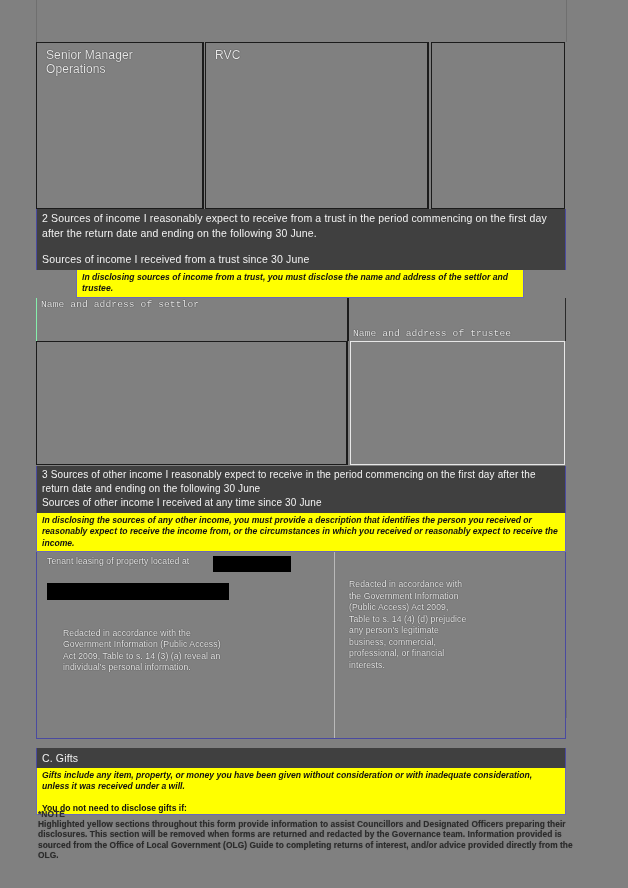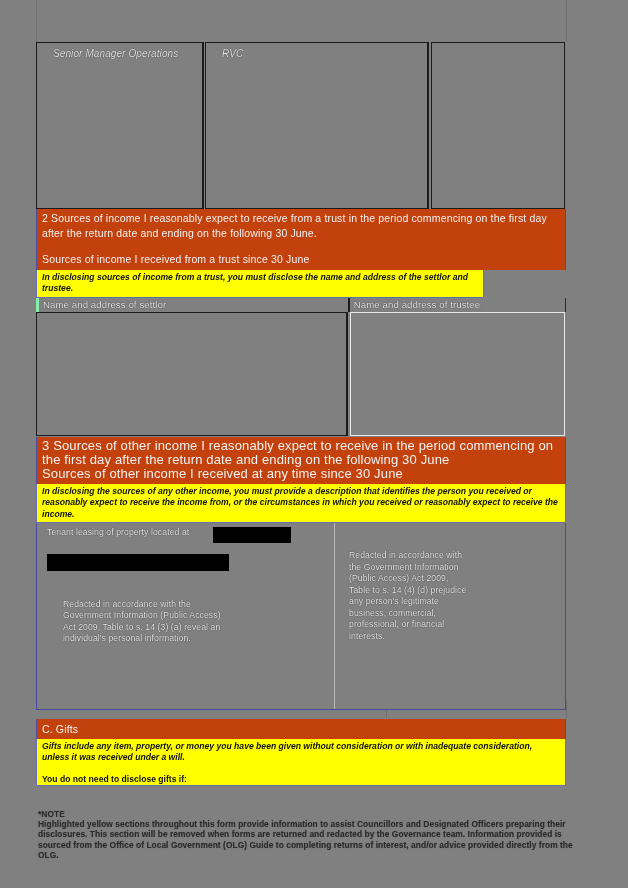--- a/index.html
+++ b/index.html
@@ -35,78 +35,78 @@
   
   .topgrid {
     display: flex;
     height: 167px;
     gap: 0;
   }
   .topcell {
     border: 1px solid #1b1b1b;
     box-sizing: border-box;
     background: #808080;
-    padding: 5px 8px 0 16px;
-    font-size: 10px;
+    padding: 5px 8px 0 9px;
+    font-size: 12px;
     letter-spacing: .1px;
     color: #e9e9e9;
     text-shadow: 0 0 1px #000;
-    font-style: italic;
   }
   .topcell.c1 { width: 168px; border-right-width: 2px; }
   .topcell.c2 { width: 224px; margin-left: 1px; border-right-width: 2px;}
   .topcell.c3 { width: 134px; margin-left: 2px; }
 
   
   .blackband {
-    background: #c2410c;
+    background: #404040;
     color: #f2f2f2;
     border-left: 1px solid #4a4aa0;
     border-right: 1px solid #4a4aa0;
     box-sizing: border-box;
     padding: 2px 4px 3px 5px;
     font-size: 10.5px;
     line-height: 15px;
     letter-spacing: .15px;
   }
-  .blackband.tight { line-height: 14px; font-size: 13px; }
+  .blackband.tight { line-height: 14px; font-size: 10px; }
   .blackband .spacer { display:block; height: 11px; }
 
   
   .yellowband {
     background: #ffff00;
     color: #111;
     border: 1px solid #6a6ab8;
     border-top: none;
     box-sizing: border-box;
     padding: 2px 5px 2px 5px;
     font-size: 8.6px;
     line-height: 11.4px;
     font-style: italic;
     font-weight: bold;
   }
-  .yellowband.short { width: 448px; }
+  .yellowband.short { width: 448px; margin-left: 40px; }
 
   
   .hdrrow {
     display: flex;
-    border-left: 3px solid #86efac;
+    border-left: 1px solid #86efac;
     border-right: 1px solid #2a2a2a;
     box-sizing: border-box;
+    font-family: Liberation Mono, monospace;
   }
   .hdrcell {
     box-sizing: border-box;
     font-size: 9.6px;
     color: #eaeaea;
     text-shadow: 0 0 1px #000;
     padding: 1px 0 2px 4px;
     letter-spacing: .1px;
   }
   .hdrcell.left  { width: 312px; border-right: 2px solid #1b1b1b; }
-  .hdrcell.right { width: 216px; }
+  .hdrcell.right { width: 216px; margin-top: 29px; }
 
   .boxrow { display: flex; }
   .bigbox {
     border: 1px solid #1b1b1b;
     box-sizing: border-box;
     background: #808080;
     height: 124px;
   }
   .bigbox.left  { width: 312px; border-right-width: 2px; }
   .bigbox.right { width: 215px; margin-left: 2px; border-color: #e8e8e8; border-width: 1px;}

